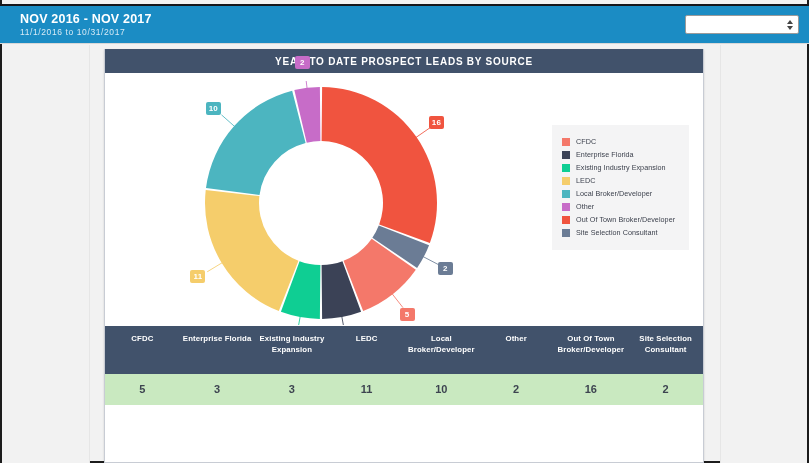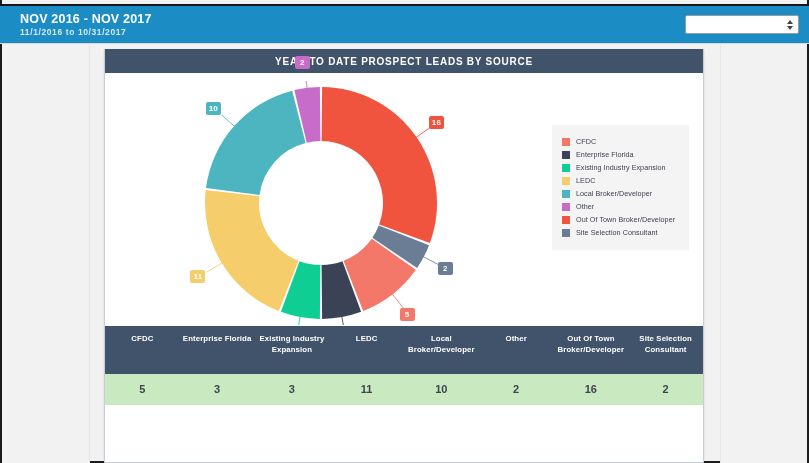--- a/index.html
+++ b/index.html
@@ -39,21 +39,21 @@
   .range-title {
     color: #ffffff;
     font-size: 12.5px;
     font-weight: bold;
     letter-spacing: .2px;
     line-height: 14px;
   }
   .range-sub {
     color: #d7eaf5;
     font-size: 8.5px;
-    font-weight: bold;
+    font-weight: normal;
     letter-spacing: .6px;
     line-height: 12px;
   }
 
   .range-select {
     width: 114px;
     height: 19px;
     background: #ffffff;
     border: 1px solid #9a9a9a;
     border-radius: 2px;

